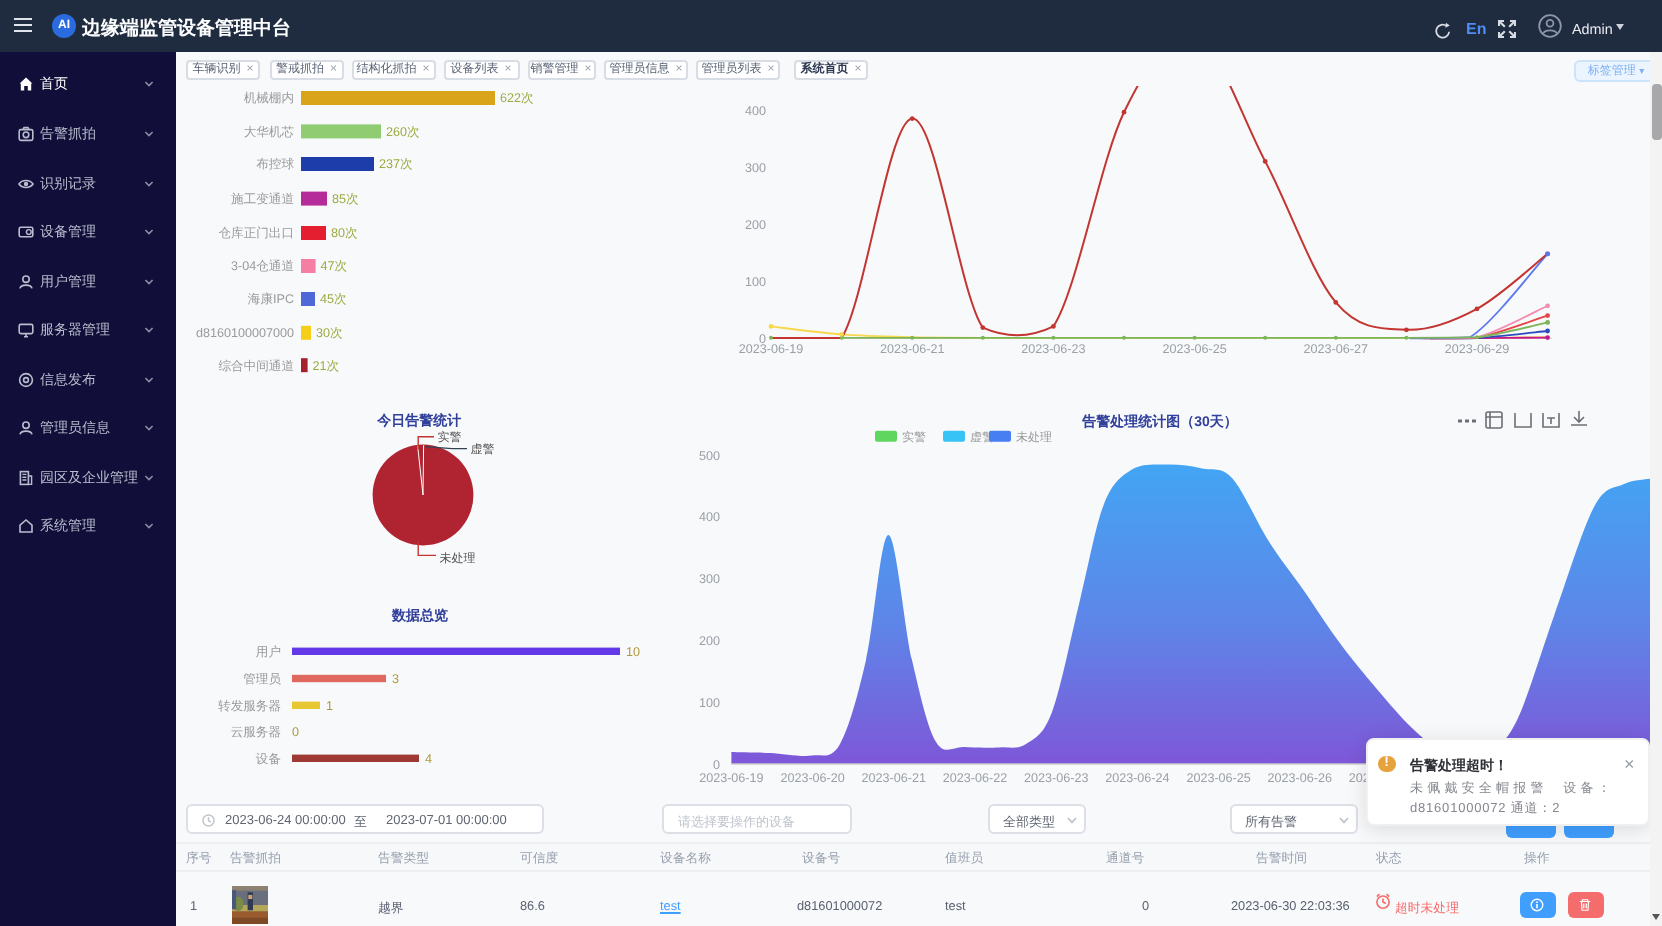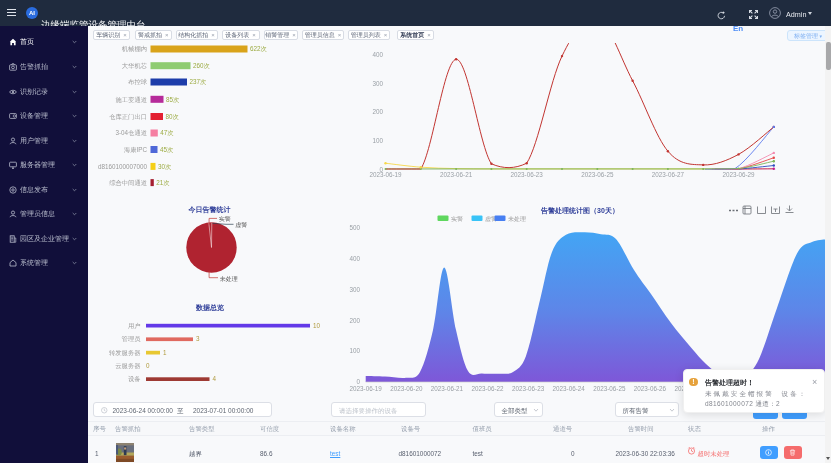--- a/index.html
+++ b/index.html
@@ -4,21 +4,21 @@
 <style>
 * { margin:0; padding:0; box-sizing:border-box; }
 html,body { width:831px; height:463px; overflow:hidden; font-family:"Liberation Sans",sans-serif; background:#f8f9fb; }
 .abs { position:absolute; }
 #stage { position:relative; width:831px; height:463px; }
 
 #navbar { left:0; top:0; width:831px; height:26px; background:#1f2b3e; }
 #navbar .ham { left:7px; top:9px; width:9px; height:8px; }
 #navbar .ham i { display:block; height:1.1px; background:#dfe3ea; margin-bottom:1.8px; }
 #navbar .logo { left:26px; top:7px; width:12px; height:12px; border-radius:50%; background:#2a6cdf; color:#fff; font-size:6px; font-weight:bold; text-align:center; line-height:12px; }
-#navbar .title { left:41px; top:19px; color:#fcfdfe; font-size:9.5px; font-weight:normal; letter-spacing:0; white-space:nowrap; }
+#navbar .title { left:41px; top:8px; color:#fcfdfe; font-size:9.5px; font-weight:bold; letter-spacing:0; white-space:nowrap; }
 
 #sidebar { left:0; top:26px; width:88px; height:437px; background:#110f3a; }
 .mi { position:absolute; left:0; width:88px; height:24px; color:#b9bdcd; font-size:7px; }
 .mi .ic { position:absolute; left:9px; top:50%; transform:translateY(-50%); width:8px; height:8px; }
 .mi .tx { position:absolute; left:20px; top:50%; transform:translateY(-50%); white-space:nowrap; }
 .mi .ch { position:absolute; right:11px; top:50%; transform:translateY(-50%); width:5px; height:5px; }
 .mi svg { display:block; }
 
 .tab { position:absolute; top:30px; height:10px; background:#fff; border:0.7px solid #d8dce4; border-radius:2px; color:#5a6375; font-size:6px; line-height:9px; text-align:center; white-space:nowrap; }
 .tab .x { color:#9aa1ad; margin-left:3px; font-size:6px; }
@@ -49,21 +49,21 @@
         <i></i>
         <i></i>
         <i></i>
       </div>
   <div class="logo abs">AI</div>
   <div class="title abs">边缘端监管设备管理中台</div>
   <svg class="abs" style="left:717px;top:10.5px" width="9" height="9" viewBox="0 0 10 10">
         <path d="M8.4,5.4 A3.6,3.6 0 1 1 7,2.2" fill="none" stroke="#d6dbe3" stroke-width="1"></path>
         <path d="M6.6,0.4 L8.8,2 L6.4,3.2 Z" fill="#d6dbe3"></path>
       </svg>
-  <div class="t" style="left:733px;top:24px;color:#4e8df6;font-size:8px;font-weight:bold;">En</div>
+  <div class="t" style="left:733px;top:10px;color:#4e8df6;font-size:8px;font-weight:bold;">En</div>
   <svg class="abs" style="left:749px;top:10px" width="9" height="9" viewBox="0 0 9 9">
         <g stroke="#d6dbe3" stroke-width="1.1" fill="none">
           <path d="M0.5,3 L0.5,0.5 L3,0.5"></path>
           <path d="M6,0.5 L8.5,0.5 L8.5,3"></path>
           <path d="M8.5,6 L8.5,8.5 L6,8.5"></path>
           <path d="M3,8.5 L0.5,8.5 L0.5,6"></path>
           <path d="M1,1 L3.4,3.4 M8,1 L5.6,3.4 M8,8 L5.6,5.6 M1,8 L3.4,5.6"></path>
         </g>
       </svg>
   <svg class="abs" style="left:769px;top:7px" width="12" height="12" viewBox="0 0 12 12">

